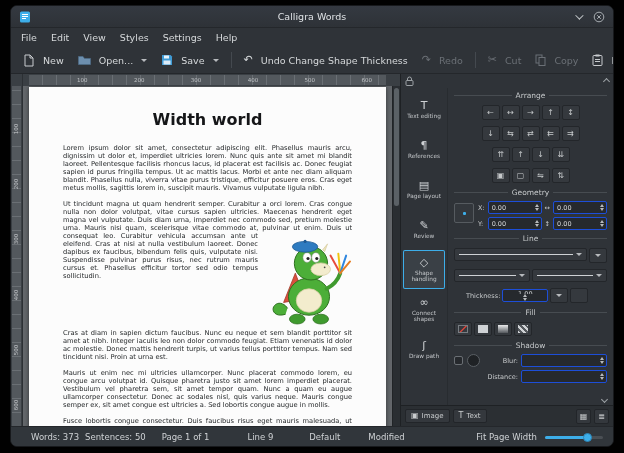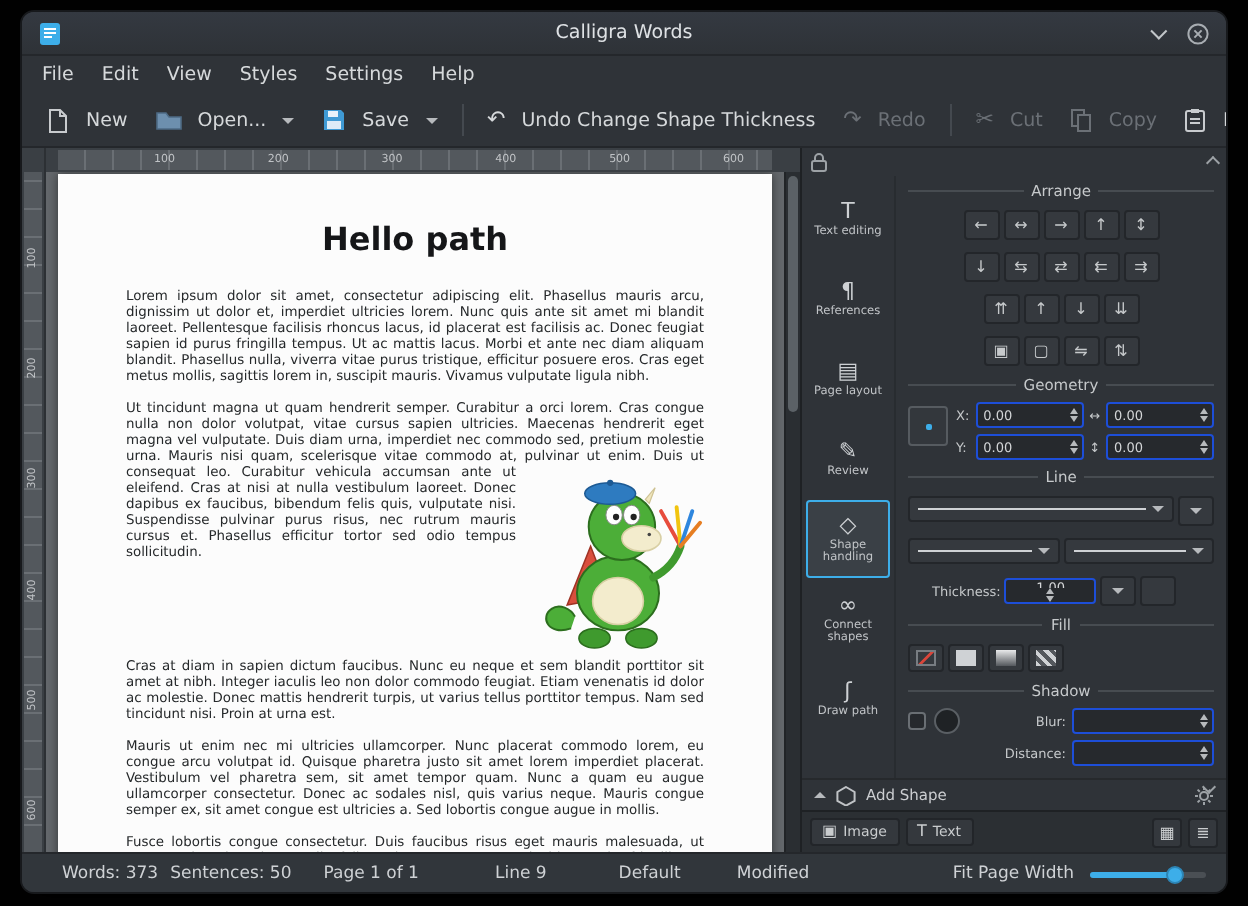--- a/index.html
+++ b/index.html
@@ -99,21 +99,21 @@
   .fill-btn .inner { width:10px; height:8px; }
   .fill-none .inner { background:linear-gradient(135deg, transparent 42%, #d9453a 46%, #d9453a 56%, transparent 60%); border:1px solid #787d82; }
   .fill-solid .inner { background:#cfd2d5; }
   .fill-grad .inner { background:linear-gradient(#e9eaeb,#54585d); }
   .fill-pat .inner { background:repeating-linear-gradient(45deg, #cfd2d5 0 2px, #54585d 2px 4px); }
   .shadow-row { display:flex; gap:4px; align-items:flex-start; }
   .checkbox { width:9px; height:9px; background:#26292d; border:1px solid #6a6f74; border-radius:2px; margin-top:2px; flex:none; cursor:pointer; }
   .swatch { width:13px; height:13px; border-radius:50%; background:#1f2225; border:1px solid #5a5f64; flex:none; cursor:pointer; }
   .shadow-fields { flex:1; display:flex; flex-direction:column; gap:3px; }
   .shadow-fields .frow { display:flex; align-items:center; gap:3px; }
-  .shadow-fields .fld-label { width:34px; text-align:right;margin-left:15px; }
+  .shadow-fields .fld-label { width:34px; text-align:right; }
   .sb-spacer { flex:1; }
   .addshape { height:16px; flex:none; border-top:1px solid #26292c; display:flex; align-items:center; gap:5px; padding:0 6px; }
   .addshape .label { font-size:7.5px; color:#ccced1; }
   .addshape .spacer { flex:1; }
   .bottomtabs { height:21px; flex:none; border-top:1px solid #1e2124; background:#2b2f33; display:flex;
                 align-items:center; gap:3px; padding:0 4px; }
   .btab { display:flex; align-items:center; gap:3px; padding:2px 5px; background:#34383d; border:1px solid #222529;
           border-radius:2px; cursor:pointer; }
   .btab .bicon { font-size:8px; color:#c9ccce; line-height:8px; }
   .btab .blabel { font-size:7px; color:#c9ccce; }
@@ -252,21 +252,21 @@
             <span>100</span>
             <span>200</span>
             <span>300</span>
             <span>400</span>
             <span>500</span>
             <span>600</span>
           </div>
         </div>
         <div class="canvas">
           <div class="page">
-            <h1>Hello path</h1>
+            <h1>Width world</h1>
             <p>Lorem ipsum dolor sit amet, consectetur adipiscing elit. Phasellus mauris arcu, dignissim ut dolor et, imperdiet ultricies lorem. Nunc quis ante sit amet mi blandit laoreet. Pellentesque facilisis rhoncus lacus, id placerat est facilisis ac. Donec feugiat sapien id purus fringilla tempus. Ut ac mattis lacus. Morbi et ante nec diam aliquam blandit. Phasellus nulla, viverra vitae purus tristique, efficitur posuere eros. Cras eget metus mollis, sagittis lorem in, suscipit mauris. Vivamus vulputate ligula nibh.</p>
             <p>
               <span>Ut tincidunt magna ut quam hendrerit semper. Curabitur a orci lorem. Cras congue nulla non dolor volutpat, vitae cursus sapien ultricies. Maecenas hendrerit eget magna vel vulputate. Duis diam urna, imperdiet nec commodo sed, pretium molestie urna. Mauris nisi quam, scelerisque vitae commodo at, pulvinar ut enim. Duis ut consequat leo.</span>
               <span class="konqi-float">
                 <svg viewBox="0 0 88 94" width="86" height="92">
                   <path d="M20 82 C8 86 4 76 10 72 C14 69 20 72 22 76" fill="#4cae38" stroke="#2c6e1e" stroke-width="1"></path>
                   <path d="M30 40 L18 70 L40 66 Z" fill="#d94f3d" stroke="#a03325" stroke-width="0.8"></path>
                   <ellipse cx="44" cy="64" rx="21" ry="19" fill="#4cae38" stroke="#2c6e1e" stroke-width="1"></ellipse>
                   <ellipse cx="44" cy="68" rx="13" ry="12" fill="#f3eccd" stroke="#d8cfa4" stroke-width="0.8"></ellipse>
                   <ellipse cx="32" cy="87" rx="8" ry="5" fill="#3f9a2e" stroke="#2c6e1e" stroke-width="0.8"></ellipse>
@@ -492,32 +492,20 @@
             </div>
           </div>
 
           <div class="sb-spacer"></div>
           <div style="display:flex; justify-content:flex-end;">
             <span class="chev down"></span>
           </div>
         </div>
       </div>
 
-      <div class="addshape">
-        <span class="tri-up"></span>
-        <svg width="10" height="10" viewBox="0 0 10 10">
-              <polygon points="5,0.5 9.3,3 9.3,7.5 5,9.8 0.7,7.5 0.7,3" fill="none" stroke="#c0c3c6" stroke-width="1"></polygon>
-            </svg>
-        <span class="label">Add Shape</span>
-        <span class="spacer"></span>
-        <svg width="10" height="10" viewBox="0 0 10 10">
-              <circle cx="5" cy="5" r="2" fill="none" stroke="#9da2a6" stroke-width="1"></circle>
-              <path d="M5 0.5 V2 M5 8 V9.5 M0.5 5 H2 M8 5 H9.5 M1.8 1.8 L2.9 2.9 M7.1 7.1 L8.2 8.2 M8.2 1.8 L7.1 2.9 M2.9 7.1 L1.8 8.2" stroke="#9da2a6" stroke-width="1"></path>
-            </svg>
-      </div>
 
       <div class="bottomtabs">
         <div class="btab">
           <span class="bicon">▣</span>
           <span class="blabel">Image</span>
         </div>
         <div class="btab">
           <span class="bicon">T</span>
           <span class="blabel">Text</span>
         </div>

